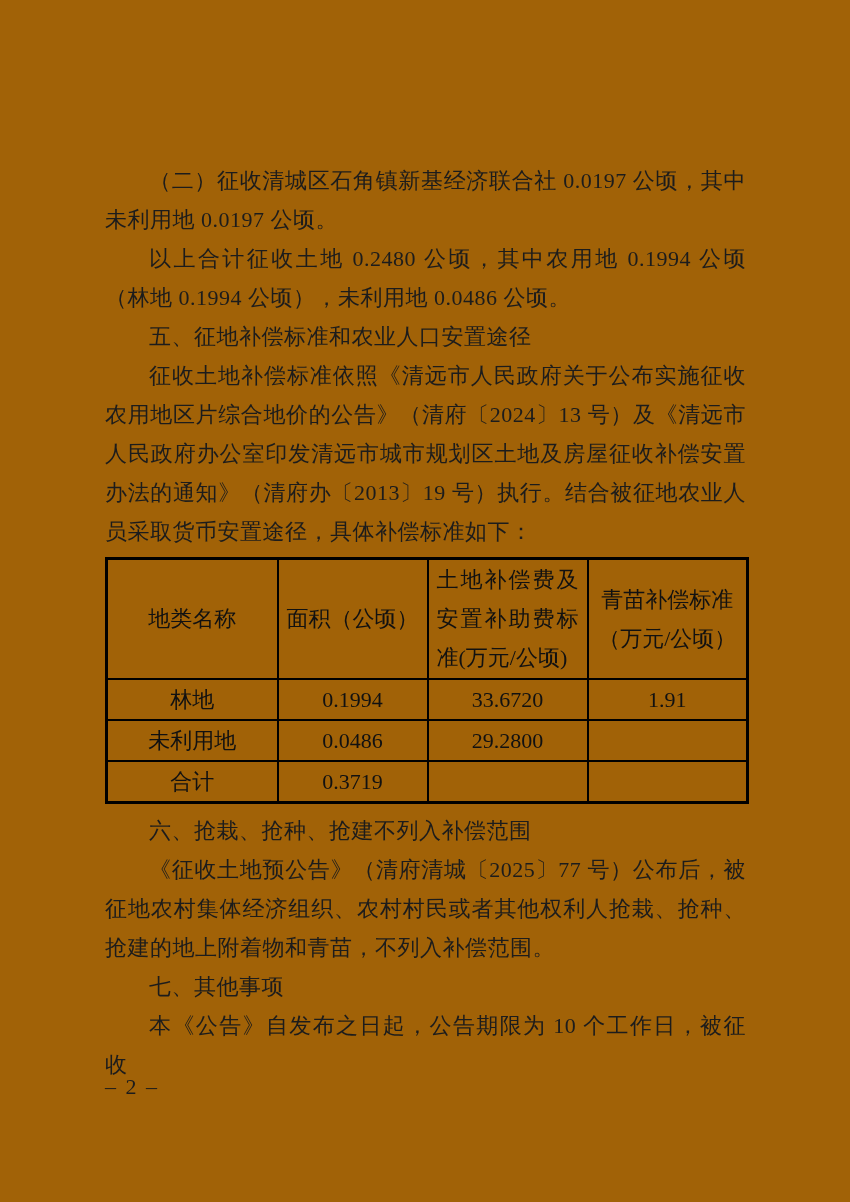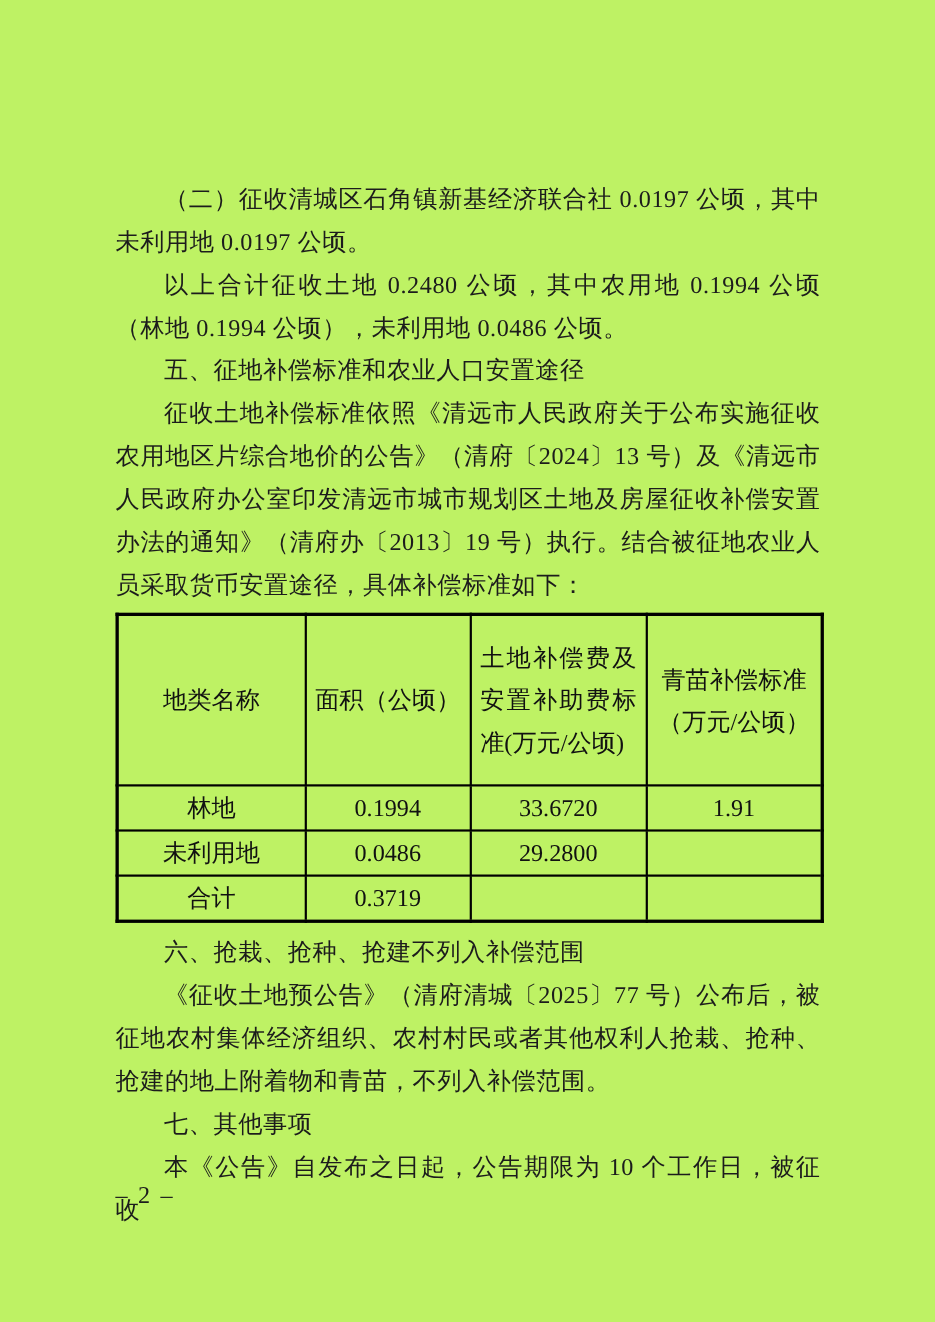--- a/index.html
+++ b/index.html
@@ -1,21 +1,21 @@
 <!DOCTYPE html>
 <html><head>
 <meta charset="utf-8">
 <style>
   * { margin: 0; padding: 0; box-sizing: border-box; }
   html, body { background: #ffffff; }
   .page {
     position: relative;
     width: 850px;
     height: 1202px;
-    background: #bef264;
+    background: #a16207;
     color: #1c1c1c;
     font-family: "Liberation Serif", "DejaVu Serif", serif;
     overflow: hidden;
   }
   .content {
     position: absolute;
     left: 105px;
     top: 161px;
     width: 641px;
   }
@@ -57,21 +57,21 @@
   }
   .comp-table tr.header-row { height: 120px; }
   .comp-table tr.data-row { height: 40px; }
   .comp-table .col-1 { width: 171px; }
   .comp-table .col-2 { width: 150px; }
   .comp-table .col-3 { width: 160px; }
   .comp-table .col-4 { width: 160px; }
   .comp-table th.cell-justify {
     text-align: justify;
     text-justify: inter-ideograph;
-    padding: 18px 8px;
+    padding: 0 8px;
     margin-left: 46px;
   }
   .page-number {
     position: absolute;
     left: 105px;
     top: 1074px;
     font-size: 22px;
     line-height: 26px;
     letter-spacing: 2px;
     color: #1c1c1c;

